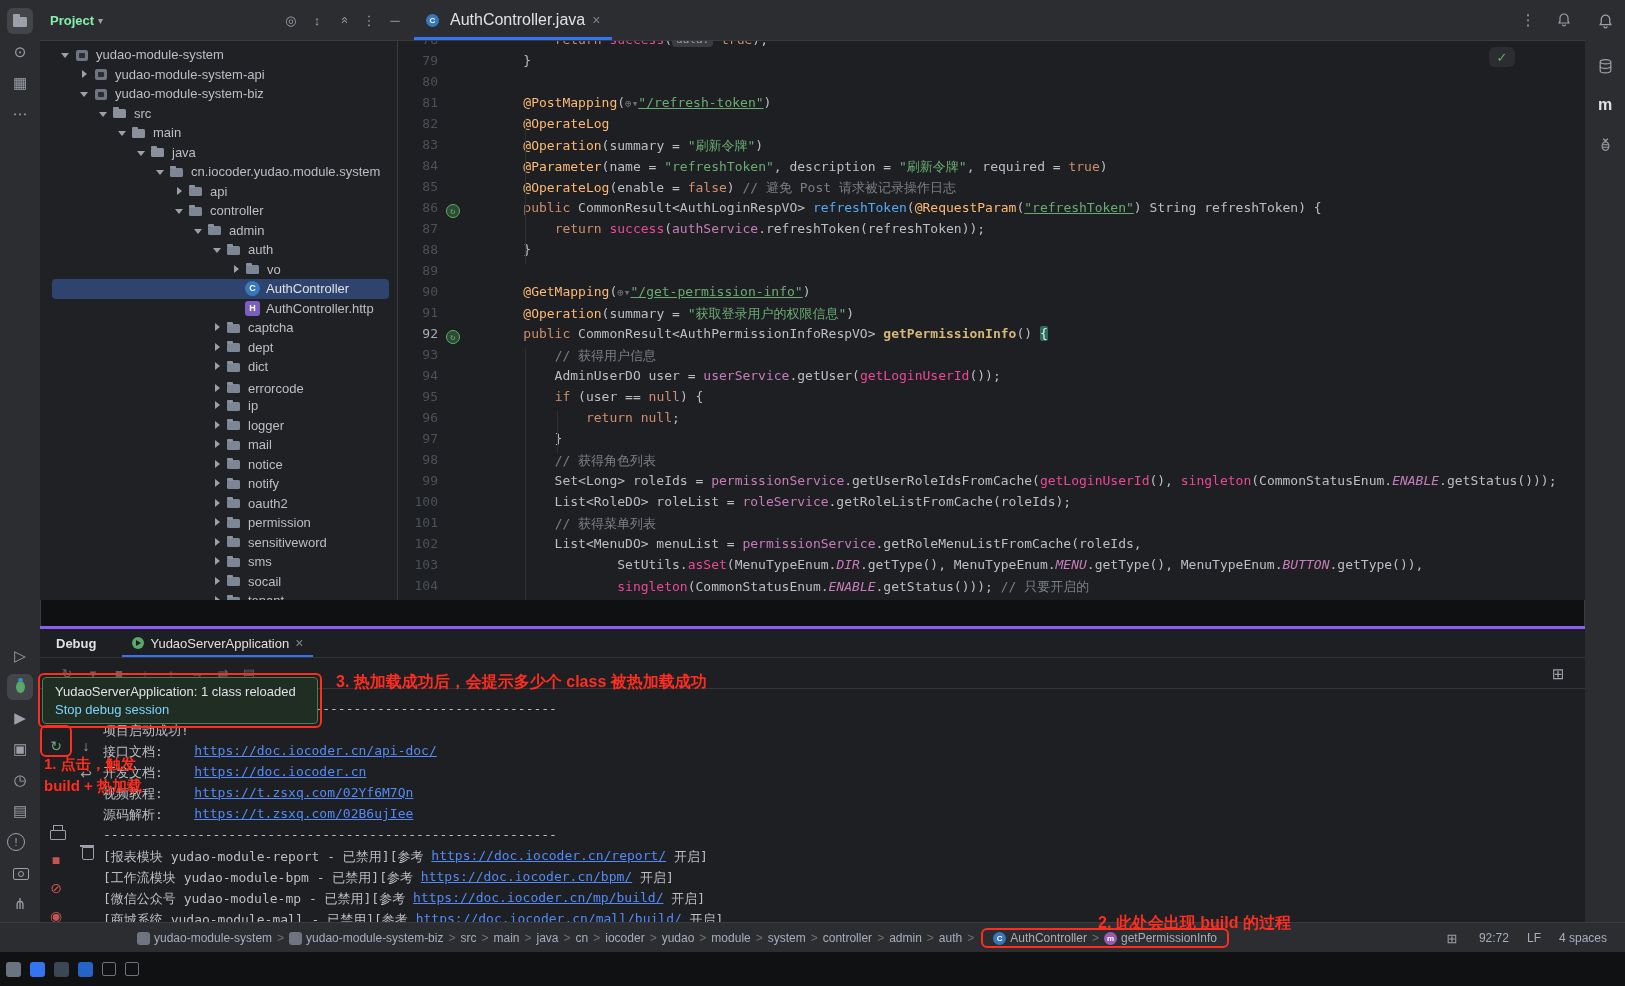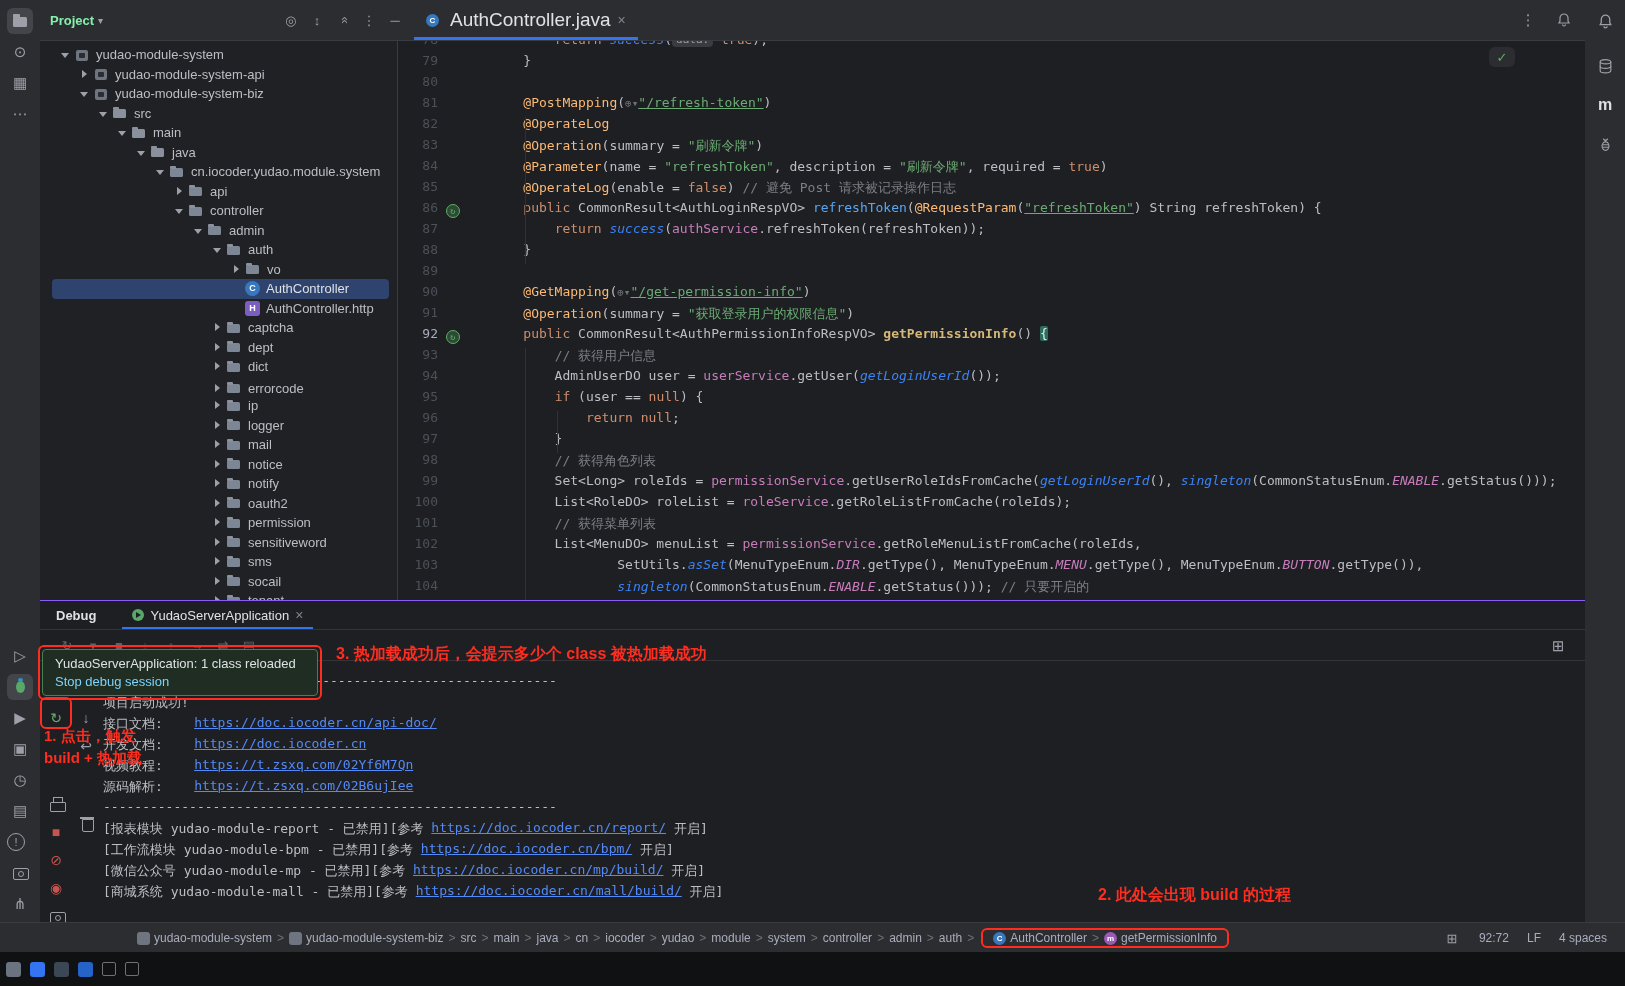--- a/index.html
+++ b/index.html
@@ -33,21 +33,21 @@
   .rot90{transform:rotate(-90deg);}
   
   .toprow{position:absolute;left:40px;right:40px;top:0;height:40px;background:#2b2d30;border-bottom:1px solid #393b40;display:flex;}
   .proj-header{width:358px;flex:none;display:flex;align-items:center;padding:0 6px 0 10px;}
   .proj-title{font-size:13px;font-weight:bold;color:#86efac;margin-right:4px;}
   .proj-caret{color:#9da0a8;font-size:10px;margin-right:auto;}
   .hdr-icons{display:flex;align-items:center;}
   .hdr-icons .gicon{width:24px;height:24px;margin:0 1px;font-size:13px;}
   .tabbar{flex:1;display:flex;align-items:stretch;position:relative;}
   .edtab{display:flex;align-items:center;gap:7px;padding:0 12px;position:relative;box-shadow:inset 0 -3px 0 var(--accent,#3574f0);}
-  .edtab-label{font-size:19px;color:#dfe1e5;}
+  .edtab-label{font-size:16px;color:#dfe1e5;}
   .tab-close{color:#7f8692;font-size:14px;cursor:default;}
   .tabbar-right{position:absolute;right:8px;top:0;height:40px;display:flex;align-items:center;gap:10px;}
   
   .midrow{position:absolute;left:40px;top:41px;right:40px;height:559px;display:flex;}
   .project-panel{width:358px;flex:none;background:#1f2124;border-right:1px solid #393b40;overflow:hidden;padding:4px 8px 0 12px;box-sizing:border-box;}
   .trow{display:flex;align-items:center;height:19.5px;font-size:13px;color:#bcbec4;white-space:nowrap;border-radius:4px;}
   .trow.sel{background:#2e436e;color:#dfe1e5;}
   .chev{width:15px;height:15px;flex:none;position:relative;margin-right:1px;}
   .chev.cdown::before{content:"";position:absolute;left:3px;top:6px;border-left:4px solid transparent;border-right:4px solid transparent;border-top:5px solid #9da0a8;}
   .chev.cright::before{content:"";position:absolute;left:5px;top:3px;border-top:4px solid transparent;border-bottom:4px solid transparent;border-left:5px solid #9da0a8;}
@@ -68,29 +68,29 @@
   .lnum{width:40px;flex:none;text-align:right;color:#4b5059;padding-right:2px;}
   .lnum.cur{color:#a8adbd;}
   .lgut{width:52px;flex:none;position:relative;}
   .api-dot{position:absolute;left:6px;top:4px;width:12px;height:12px;border-radius:50%;background:#2b4b33;border:1px solid #5fad65;color:#6aab73;font:9px/12px "DejaVu Sans Mono",monospace;text-align:center;}
   .api-dot::before{content:"↻";}
   .ctext{white-space:pre;}
   .sy-d{color:#bcbec4;} .sy-k{color:#cf8e6d;} .sy-a{color:#fdba74;} .sy-s{color:#6aab73;}
   .sy-u{color:#6aab73;text-decoration:underline;}
   .sy-c{color:#7a7e85;} .sy-f{color:#c77dbb;} .sy-m{color:#56a8f5;}
   .sy-g{color:#d5b778;font-weight:bold;}
-  .sy-i{color:#3b82f6;font-style:italic;}
+  .sy-i{color:#ec4899;}
   .sy-p{color:#c77dbb;font-style:italic;}
   .sy-y{display:inline-block;background:#393b40;color:#9da0a8;border-radius:4px;padding:0 4px;font-size:11px;line-height:15px;transform:translateY(-1px);}
   .sy-w{color:#6e7177;font-size:11px;}
   .sy-b{background:#2f6b5f;color:#d9f2ea;border-radius:2px;}
   .guide{position:absolute;width:1px;background:#2f3135;}
   .inspect{position:absolute;right:70px;top:6px;width:26px;height:20px;border-radius:6px;display:flex;align-items:center;justify-content:center;color:#5fad65;font-size:13px;background:#2b2d30;}
   
-  .debugpanel{position:absolute;left:40px;right:40px;top:600px;height:322px;background:#1e1f22;border-top:1px solid #8b5cf6;}
+  .debugpanel{position:absolute;left:40px;right:40px;top:626px;height:322px;background:#1e1f22;border-top:3px solid #8b5cf6;}
   .dbg-header{position:absolute;left:0;right:0;top:0;height:28px;display:flex;align-items:center;border-bottom:1px solid #333538;}
   .dbg-title{font-size:13px;font-weight:bold;color:#dfe1e5;margin-left:16px;}
   .dbg-tab{display:flex;align-items:center;gap:6px;height:28px;padding:0 10px;margin-left:26px;box-shadow:inset 0 -2px 0 var(--accent,#3574f0);}
   .runcfg{width:12px;height:12px;border-radius:50%;background:#59a869;flex:none;position:relative;}
   .runcfg::before{content:"";position:absolute;left:4px;top:3px;border-top:3px solid transparent;border-bottom:3px solid transparent;border-left:5px solid #1e1f22;}
   .dbg-tab-label{font-size:13px;color:#dfe1e5;}
   .dbg-toolbar{position:absolute;left:0;right:0;top:29px;height:30px;border-bottom:1px solid #333538;}
   .mutedrow{position:absolute;left:14px;top:3px;display:flex;}
   .mutedrow .gicon{width:24px;height:24px;margin:0 1px;color:#5f6368;font-size:13px;}
   .dbg-layout{position:absolute;right:14px;top:3px;}

